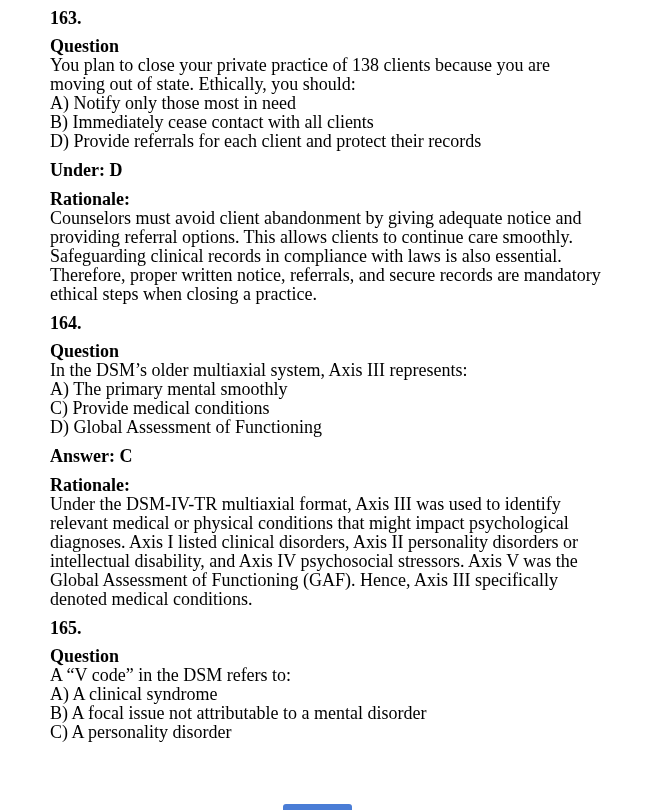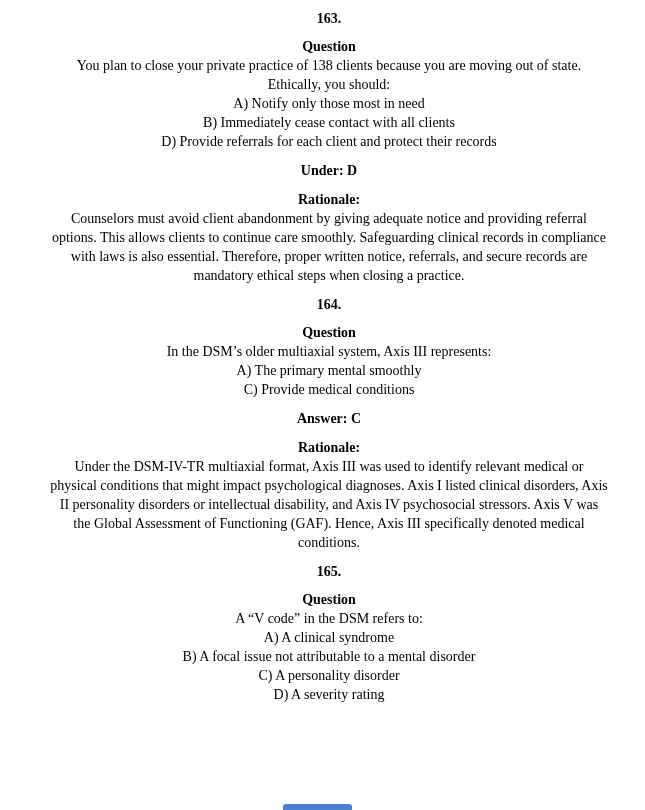--- a/index.html
+++ b/index.html
@@ -5,26 +5,25 @@
   * { margin: 0; padding: 0; box-sizing: border-box; }
   html, body {
     width: 645px;
     height: 810px;
     background: #ffffff;
     overflow: hidden;
     position: relative;
   }
   .page {
     font-family: "Liberation Serif", "DejaVu Serif", serif;
-    font-size: 14px;
+    font-size: 18px;
     line-height: 19px;
     color: #000000;
     padding: 9px 37px 0 50px;
     width: 645px;
-    text-align: center;
   }
   .block { margin-bottom: 10px; }
   .bold { font-weight: 700; }
   .qnum { margin-bottom: 9px; }
   .line { display: block; }
   .bottom-bar {
     position: absolute;
     left: 283px;
     top: 804px;
     width: 69px;
@@ -53,35 +52,35 @@
     </div>
   </section>
 
   <section>
     <p class="block qnum bold">164.</p>
     <div class="block">
       <span class="line bold">Question</span>
       <span class="line">In the DSM’s older multiaxial system, Axis III represents:</span>
       <span class="line">A) The primary mental smoothly</span>
       <span class="line">C) Provide medical conditions</span>
+      <span class="line">D) Global Assessment of Functioning</span>
     </div>
     <p class="block bold">Answer: C</p>
     <div class="block">
       <span class="line bold">Rationale:</span>
       <span>Under the DSM-IV-TR multiaxial format, Axis III was used to identify relevant medical or physical conditions that might impact psychological diagnoses. Axis I listed clinical disorders, Axis II personality disorders or intellectual disability, and Axis IV psychosocial stressors. Axis V was the Global Assessment of Functioning (GAF). Hence, Axis III specifically denoted medical conditions.</span>
     </div>
   </section>
 
   <section>
     <p class="block qnum bold">165.</p>
     <div class="block">
       <span class="line bold">Question</span>
       <span class="line">A “V code” in the DSM refers to:</span>
       <span class="line">A) A clinical syndrome</span>
       <span class="line">B) A focal issue not attributable to a mental disorder</span>
       <span class="line">C) A personality disorder</span>
-      <span class="line">D) A severity rating</span>
     </div>
   </section>
 
 </div>
 
 <div class="bottom-bar" style="background: rgb(74, 125, 214);"></div>
 
 </body></html>

